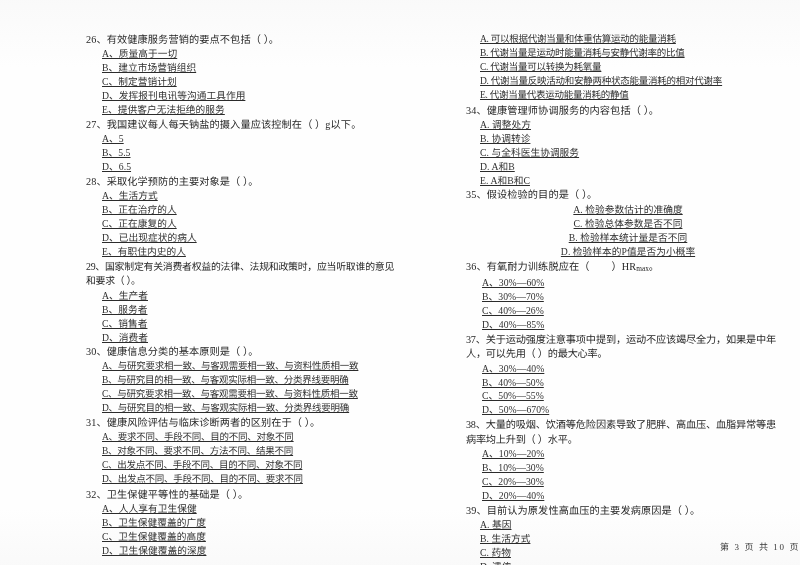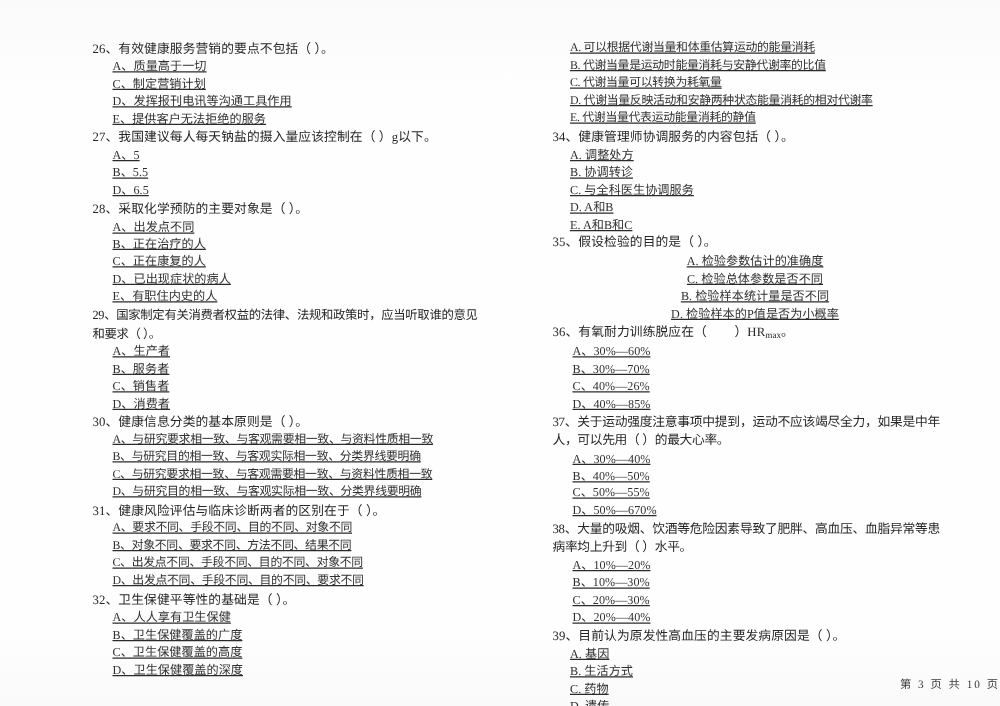--- a/index.html
+++ b/index.html
@@ -32,20 +32,21 @@
     left: 0;
     right: 0;
     bottom: 40px;
     display: flex;
     gap: 0;
   }
   .col {
     flex: 0 0 50%;
     box-sizing: border-box;
     padding: 0 18px 0 60px;
+    margin-left: 12px;
   }
   .col.right {
     padding: 0 48px 0 28px;
   }
 
   .q {
     margin: 0 0 1px 0;
   }
   .q-stem {
     font-size: 10.2px;
@@ -100,39 +101,40 @@
 <div class="page">
 
   <div class="columns">
 
     <div class="col left">
 
       <div class="q">
         <div class="q-stem">26、有效健康服务营销的要点不包括（    ）。</div>
         <ul class="opts">
           <li class="opt">A、质量高于一切</li>
+          <li class="opt">B、建立市场营销组织</li>
           <li class="opt">C、制定营销计划</li>
           <li class="opt">D、发挥报刊电讯等沟通工具作用</li>
           <li class="opt">E、提供客户无法拒绝的服务</li>
         </ul>
       </div>
 
       <div class="q">
         <div class="q-stem">27、我国建议每人每天钠盐的摄入量应该控制在（    ）g以下。</div>
         <ul class="opts">
           <li class="opt">A、5</li>
           <li class="opt">B、5.5</li>
           <li class="opt">D、6.5</li>
         </ul>
       </div>
 
       <div class="q">
         <div class="q-stem">28、采取化学预防的主要对象是（    ）。</div>
         <ul class="opts">
-          <li class="opt">A、出发点不同</li>
+          <li class="opt">A、生活方式</li>
           <li class="opt">B、正在治疗的人</li>
           <li class="opt">C、正在康复的人</li>
           <li class="opt">D、已出现症状的病人</li>
           <li class="opt">E、有职住内史的人</li>
         </ul>
       </div>
 
       <div class="q">
         <div class="q-stem dense" style="letter-spacing:-0.3px;font-size:9.9px;">29、国家制定有关消费者权益的法律、法规和政策时，应当听取谁的意见和要求（    ）。</div>
         <ul class="opts">

